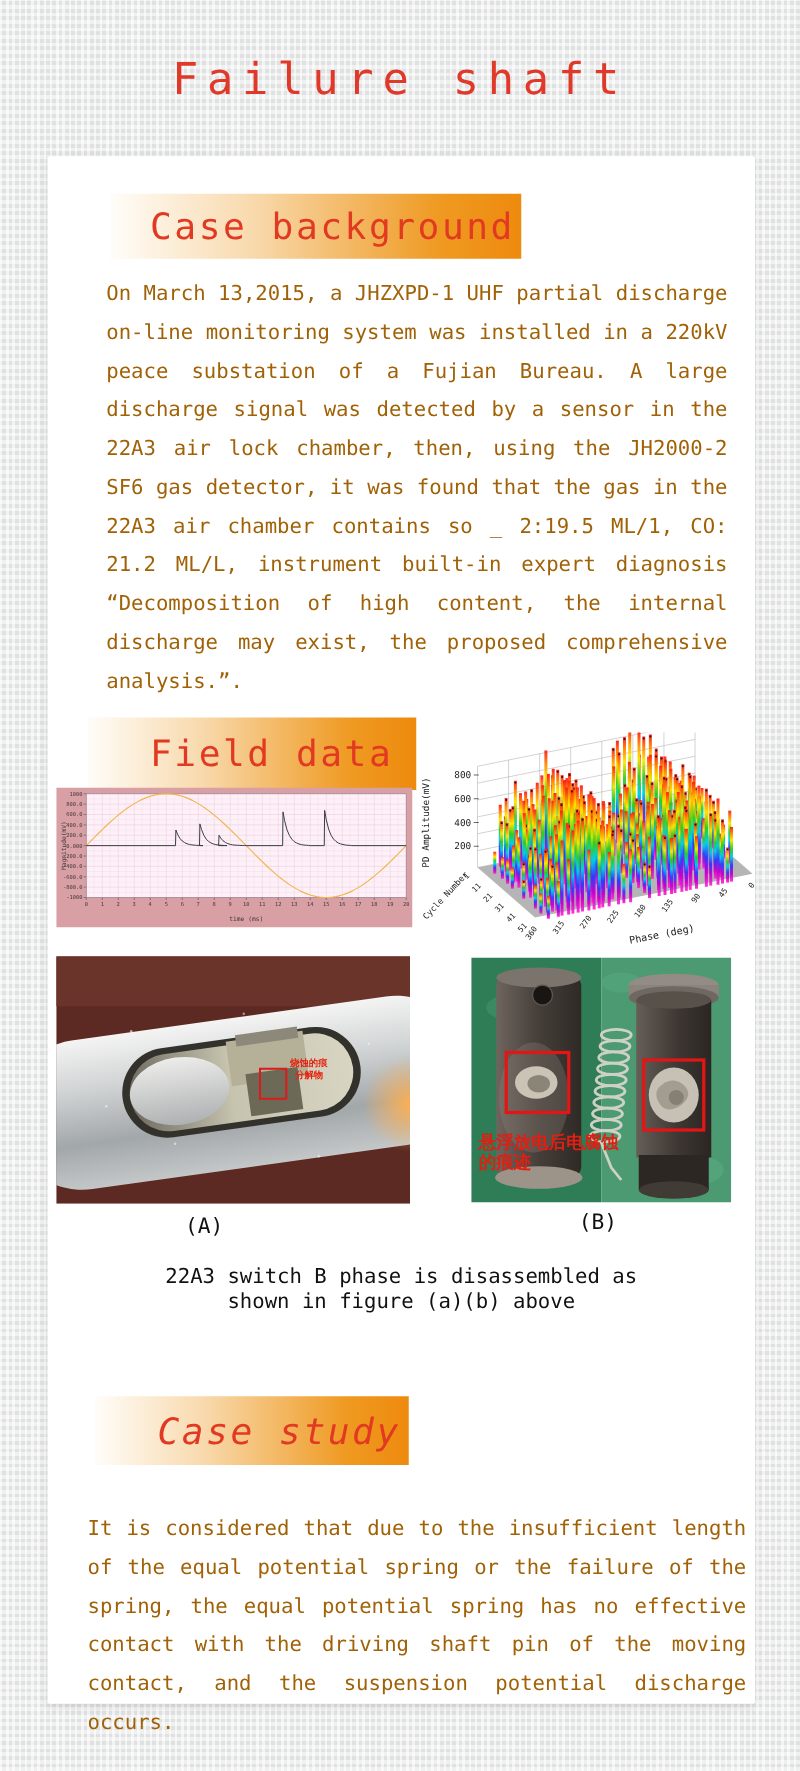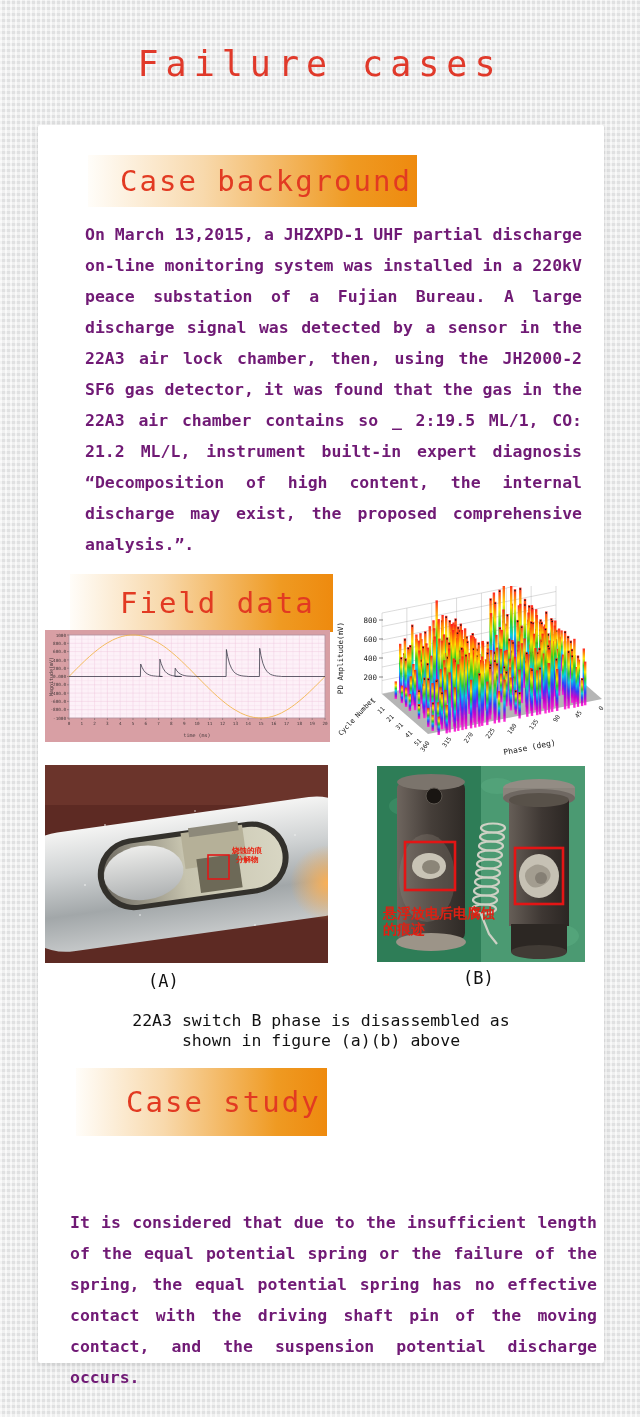--- a/index.html
+++ b/index.html
@@ -22,24 +22,24 @@
     position:absolute;left:38px;top:125px;width:566px;height:1238px;
     background:#ffffff;border-radius:2px;box-shadow:0 2px 8px rgba(0,0,0,.10);
   }
   .banner{
     position:absolute;height:52px;display:flex;align-items:center;
     background:linear-gradient(90deg,#fffdf9 0%,#f8d9ac 35%,#ef9a22 80%,#ee8a0e 100%);
     color:#e23a22;font-size:29px;letter-spacing:2px;white-space:nowrap;
   }
   .banner-1{left:50px;top:30px;width:297px;padding-left:32px;}
   .banner-2{left:32px;top:425px;width:213px;height:58px;padding-left:50px;margin-top:24px;}
-  .banner-3{left:38px;top:943px;width:201px;height:68px;padding-left:50px;}
+  .banner-3{left:38px;top:992px;width:201px;height:55px;padding-left:50px;font-style:italic;}
   .para{
-    position:absolute;color:#701a75;font-size:16.5px;line-height:31px;
-    text-align:justify;text-justify:inter-word;margin:0;font-weight:bold;
+    position:absolute;color:#a16207;font-size:16.5px;line-height:31px;
+    text-align:justify;text-justify:inter-word;margin:0;
   }
   .para-1{left:47px;top:94px;width:497px;}
   .para-2{left:22px;top:1082px;width:527px;margin-left:10px;}
   .chart{position:absolute;display:block;}
   .wave-chart{left:7px;top:505px;width:285px;height:112px;}
   .prpd-chart{left:296px;top:461px;width:272px;height:172px;}
   .photo{position:absolute;display:block;}
   .photo-a{left:7px;top:640px;width:283px;height:198px;}
   .photo-b{left:339px;top:641px;width:208px;height:196px;}
   .fig-label{position:absolute;color:#111;font-size:17px;}
@@ -48,21 +48,21 @@
   .fig-caption{
     position:absolute;left:0;top:886px;width:566px;text-align:center;
     color:#111;font-size:16.5px;line-height:20px;white-space:pre-line;
   }
 </style>
 </head>
 <body>
 
 <div class="stage">
 
-  <h1 class="page-title">Failure cases</h1>
+  <h1 class="page-title">Failure shaft</h1>
 
   <div class="card">
 
     <div class="banner banner-1">
       <span>Case background</span>
     </div>
 
     <p class="para para-1">On March 13,2015, a JHZXPD-1 UHF partial discharge on-line monitoring system was installed in a 220kV peace substation of a Fujian Bureau. A large discharge signal was detected by a sensor in the 22A3 air lock chamber, then, using the JH2000-2 SF6 gas detector, it was found that the gas in the 22A3 air chamber contains so _ 2:19.5 ML/1, CO: 21.2 ML/L, instrument built-in expert diagnosis “Decomposition of high content, the internal discharge may exist, the proposed comprehensive analysis.”.</p>
 
     <div class="banner banner-2">

